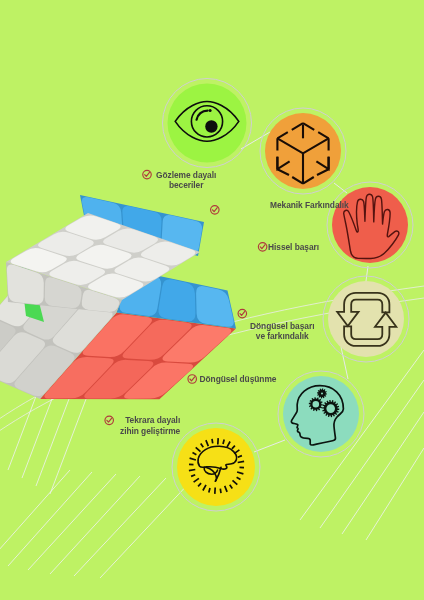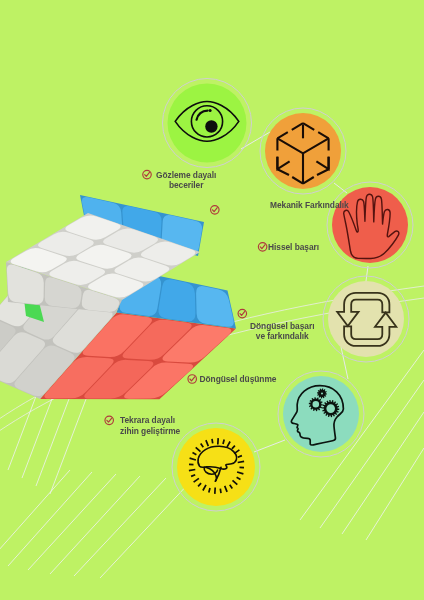--- a/index.html
+++ b/index.html
@@ -325,18 +325,18 @@
   <div class="lbl" style="left:268px;top:241.8px;text-align:center;">
     <span>Hissel başarı</span>
   </div>
   <div class="lbl" style="left:250px;top:305px;text-align:center;margin-top:16px;">
     <span>Döngüsel başarı</span><br>
     <span>ve farkındalık</span>
   </div>
   <div class="lbl" style="left:199.5px;top:374px;">
     <span>Döngüsel düşünme</span>
   </div>
-  <div class="lbl" style="left:120px;top:415.3px;text-align:left;">
+  <div class="lbl" style="left:120px;top:415.3px;text-align:right;">
     <span>Tekrara dayalı</span><br>
     <span>zihin geliştirme</span>
   </div>
 
 </div>
 
 </body></html>

